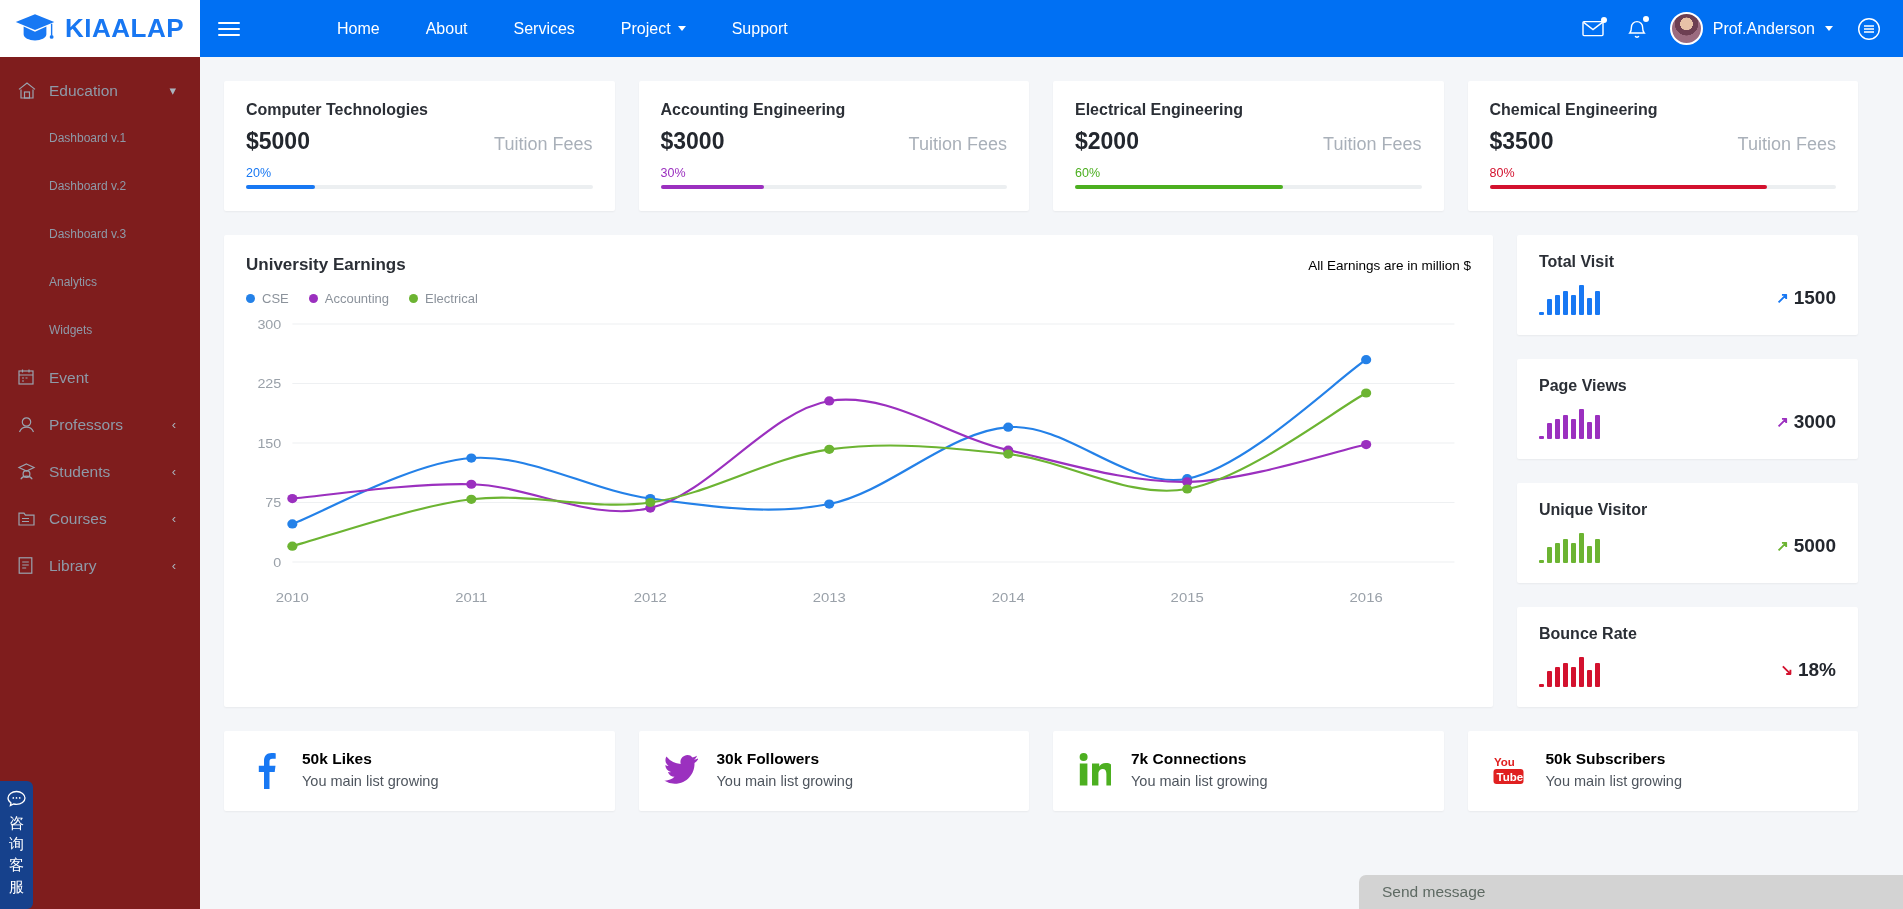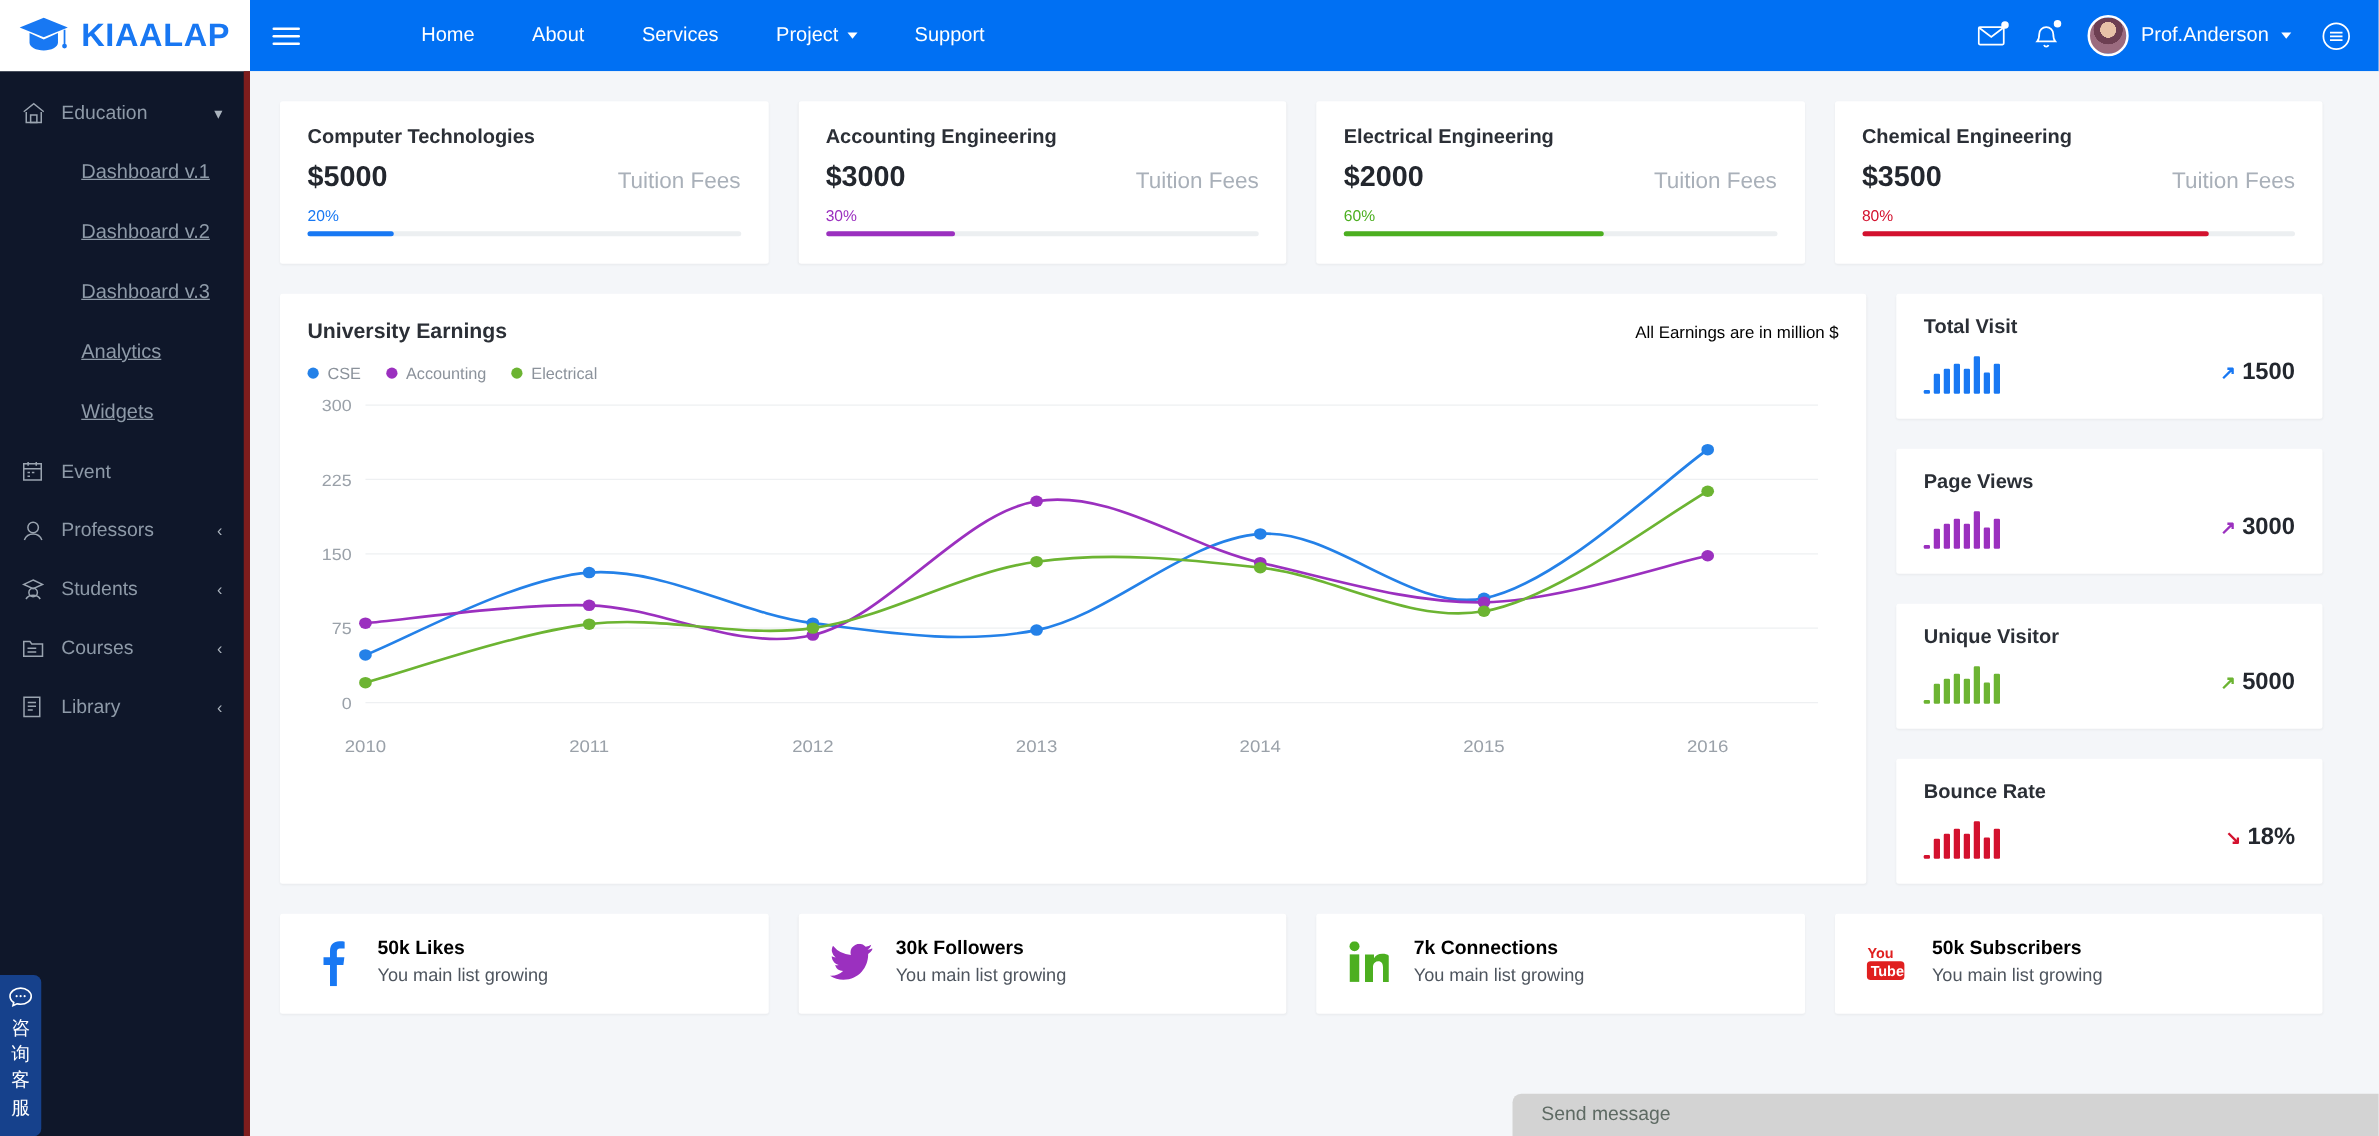--- a/index.html
+++ b/index.html
@@ -48,33 +48,33 @@
   .avatar {
     width: 33px; height: 33px; border-radius: 50%;
     background: radial-gradient(circle at 50% 34%, #e8c2a8 0 26%, #6d3f52 27% 48%, #9b6b7f 49% 100%);
     border: 2px solid #fff; overflow: hidden;
   }
   .user-name { color: #fff; font-size: 16px; white-space: nowrap; }
 
   
   .sidebar {
     position: absolute; top: 57px; left: 0; width: 200px; bottom: 0;
-    background: #0f172a; border-right: 5px solid #7f1d1d;
+    background: #7f1d1d; border-right: 7px solid #7f1d1d;
     padding-top: 10px; overflow: hidden;
   }
   .side-item {
     display: flex; align-items: center; height: 47px;
     padding: 0 17px; color: #8e9aa8; font-size: 15.5px; cursor: pointer;
   }
   .side-item .si-icon { width: 24px; flex: 0 0 24px; display:flex; align-items:center; color:#9aa4b0; }
   .side-item .si-label { margin-left: 8px; }
   .side-item .si-arrow { margin-left: auto; color: #aab3bd; font-size: 13px; }
   .side-sub {
     display: flex; align-items: center; height: 48px;
-    padding-left: 65px; color: #8e9aa8; font-size: 16px; cursor: pointer; text-decoration: underline;
+    padding-left: 49px; color: #8e9aa8; font-size: 12px; cursor: pointer;
   }
 
   
   .content {
     position: absolute; top: 57px; left: 200px; right: 0; bottom: 0;
     overflow: hidden; background: #f4f6f9;
   }
   .subbar {
     background: #fff; height: 78px; display: flex; align-items: center;
     padding: 0 45px 0 24px; border-bottom: 1px solid #eef1f4;
@@ -133,21 +133,21 @@
   .social-sub { font-size: 14.5px; color: #4e555e; margin-top: 5px; }
 
   
   .chat-tab {
     position: absolute; left: 0; bottom: 0; width: 33px; padding: 9px 0 13px;
     background: #16418c; border-radius: 0 6px 6px 0; color: #fff;
     display: flex; flex-direction: column; align-items: center; gap: 3px; cursor: pointer;
   }
   .chat-cn { font-size: 15px; line-height: 1.22; }
   .chat-bar {
-    position: absolute; right: 0; bottom: 0; width: 693px; height: 34px;
+    position: absolute; right: 0; bottom: 0; width: 544px; height: 34px;
     background: #d3d3d3; border-radius: 7px 0 0 0; display: flex; align-items: center;
     padding-left: 23px; cursor: pointer;
   }
   .chat-bar span { color: #5e6a63; font-size: 15.5px; }
 </style>
 </head>
 <body>
 
 <div class="app">
 

